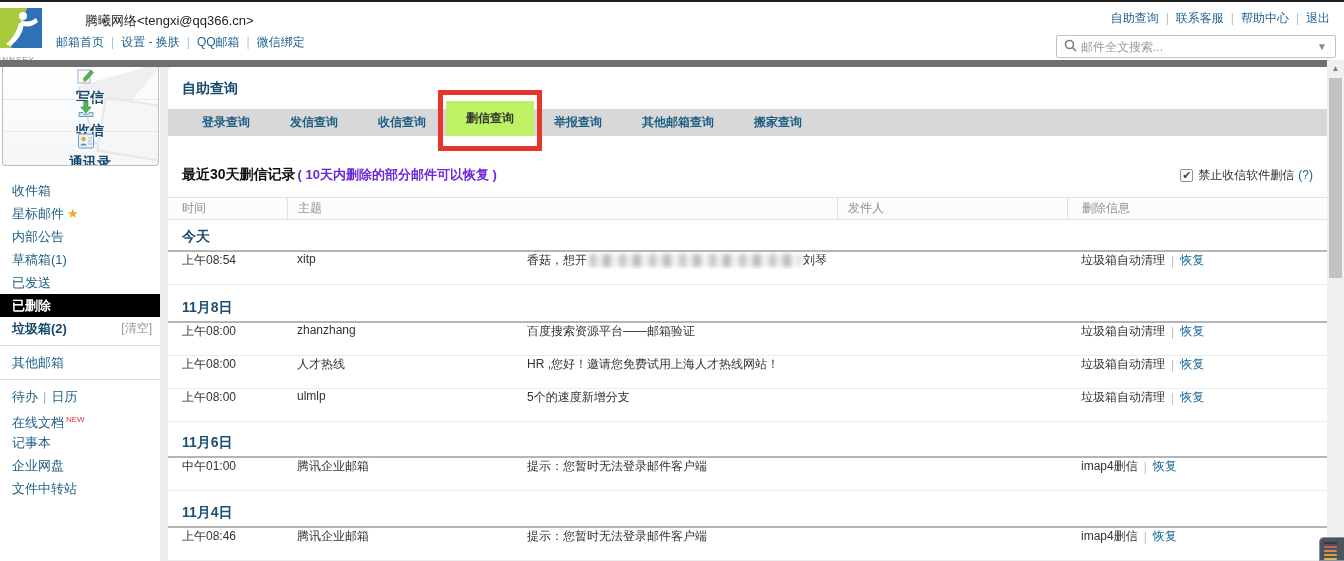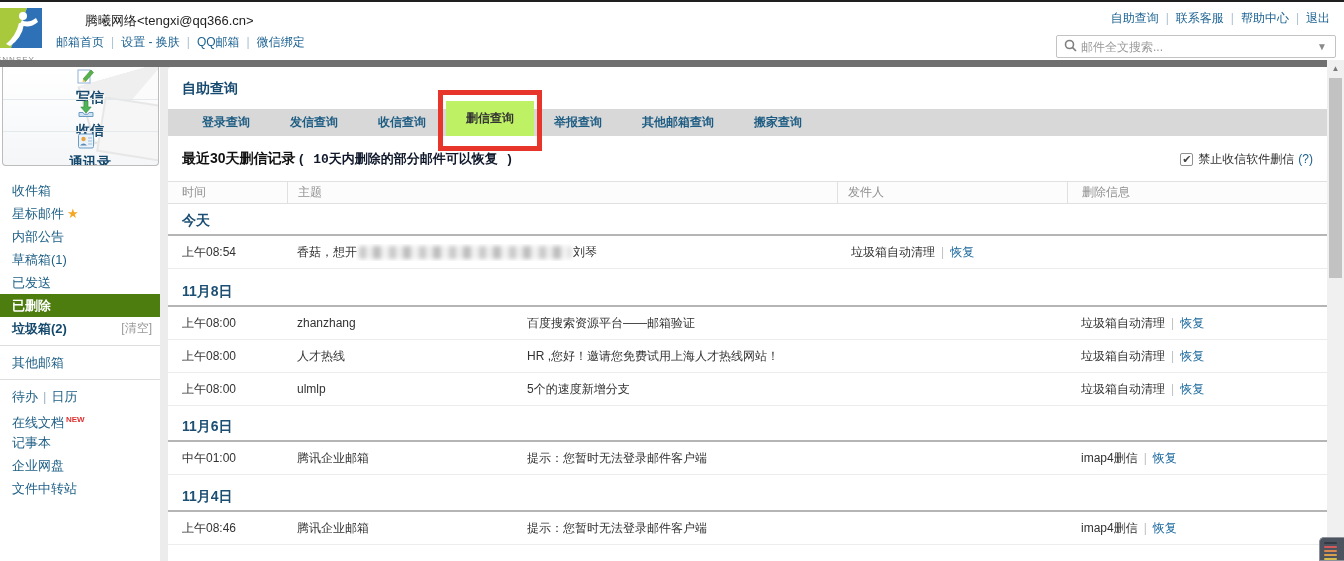--- a/index.html
+++ b/index.html
@@ -37,61 +37,61 @@
   .env::before { content:""; position:absolute; left:-2px; top:-2px; border-left:45px solid transparent;
          border-right:45px solid transparent; border-top:30px solid #efefef; }
   .env2 { position:absolute; right:-34px; top:36px; width:92px; height:56px; background:#f6f6f6;
          border:2px solid #e7e7e7; transform:rotate(9deg); }
   .c-item { position:relative; display:flex; align-items:center; height:32px; padding-left:10px; cursor:pointer;flex-direction:column; }
   .c-item + .c-item { border-top:1px solid #e4e9ec; }
   .c-item .lbl { margin-left:9px; font-size:14px; font-weight:bold; color:#16496e; }
   .folders { position:absolute; left:0; top:112px; width:160px; list-style:none; }
   .folders li { position:relative; height:23px; line-height:23px; padding-left:12px; font-size:13px;
                 color:#1d5f86; cursor:pointer; white-space:nowrap; }
-  .folders li.sel { background:#4d7c0f; color:#fff; font-weight:bold; }
+  .folders li.sel { background:#000000; color:#fff; font-weight:bold; }
   .folders li.bold { font-weight:bold; color:#14496d; }
   .folders .star { color:#f5a623; font-size:13px; margin-left:3px; }
   .folders .clear { position:absolute; right:8px; top:0; color:#999; font-weight:normal; font-size:12px; cursor:pointer; }
   .folders .divider { height:1px; padding:0; margin:5px 0 5px 0; background:#ddd; cursor:default; }
-  .folders .new { color:#e03131; font-size:8px; font-weight:bold; vertical-align:super; margin-left:2px; }
+  .folders .new { color:#e03131; font-size:8px; font-weight:normal; vertical-align:super; margin-left:2px; }
   .pipe { color:#9fb6c4; margin:0 5px; }
 
   
   .main { position:absolute; left:168px; top:67px; width:1159px; height:494px; background:#ffffff;
           border-radius:4px 0 0 0; }
   .main-title { padding:13px 14px 11px 14px; font-size:14px; font-weight:bold; color:#174a70; }
   .tabbar { display:flex; align-items:flex-end; height:27px; background:#d8d8d8; padding-left:14px; }
   .tab { height:27px; padding:0 20px; display:flex; align-items:center; font-size:12px; font-weight:bold;
          color:#1d5c82; cursor:pointer; white-space:nowrap; }
   .tab.active { height:35px; background:#bef264; color:#333; }
   .annotation { position:absolute; left:438px; top:90px; width:104px; height:61px;
                 border:5px solid #e8352c; z-index:20; pointer-events:none; }
-  .section-head { display:flex; align-items:center; margin-top:8px; height:30px; padding:0 14px; }
+  .section-head { display:flex; align-items:center; margin-top:24px; height:30px; padding:0 14px; }
   .sec-title { font-size:14px; font-weight:bold; color:#111; }
-  .sec-note { font-size:13px; font-weight:bold; color:#0f172a; margin-left:2px;font-family:Liberation Mono, monospace; }
+  .sec-note { font-size:13px; font-weight:bold; color:#6d28d9; margin-left:2px; }
   .sec-spacer { flex:1; }
   .chk-wrap { display:flex; align-items:center; font-size:12px; color:#333; }
   .chk { width:13px; height:13px; border:1px solid #919191; background:#fff; border-radius:2px;
          display:flex; align-items:center; justify-content:center; font-size:11px; color:#444;
          margin-right:5px; cursor:pointer; line-height:1; }
   .chk-help { color:#1c6292; margin-left:4px; cursor:pointer; }
 
   .thead { display:flex; align-items:center; height:23px; margin-top:7px; border-top:1px solid #e0e0e0;
            border-bottom:1px solid #e0e0e0; background:#fcfcfc; font-size:12px; color:#909090; }
   .thead .cell { height:100%; display:flex; align-items:center;text-align:center; }
   .col0 { width:119px; padding-left:14px; }
   .col1 { width:230px; padding-left:10px; }
   .col2 { width:550px; padding-left:10px; }
   .col3 { flex:1; padding-left:14px; }
   .thead .col1,.thead .col2,.thead .col3 { border-left:1px solid #e0e0e0; }
 
   .grp { display:flex; align-items:center; height:28px; padding-left:14px; font-size:14px; font-weight:bold;
          color:#1c4f73; border-bottom:2px solid #b5b5b5; }
   .mt4{margin-top:4px;} .mt10{margin-top:10px;} .mt8{margin-top:8px;} .mt9{margin-top:9px;}
-  .row { display:flex; align-items:center; height:33px; border-bottom:1px solid #ececec; font-size:12px; color:#333; }
+  .row { display:flex; align-items:flex-start; height:33px; border-bottom:1px solid #ececec; font-size:12px; color:#333; }
   .row .cell { display:flex; align-items:center; white-space:nowrap; overflow:hidden; }
   .censor { display:inline-block; width:212px; height:13px; margin:0 2px; border-radius:2px;
             background:repeating-linear-gradient(90deg,#c9c9c9 0 7px,#eeeeee 7px 14px,#bdbdbd 14px 22px,#f2f2f2 22px 30px);
             filter:blur(2px); vertical-align:middle; }
   .dpipe { color:#c0c0c0; margin:0 6px; }
   .restore { color:#1d6a9e; cursor:pointer; text-decoration:none; }
 
   
   .scrollbar { position:absolute; right:0; top:60px; width:17px; height:501px; background:#f0f0f0; }
   .sb-up { position:absolute; top:0; left:0; width:17px; height:17px; display:flex; align-items:center;
@@ -223,20 +223,21 @@
       <div class="cell col2" data-interactable="false">主题</div>
       <div class="cell col1" data-interactable="false">发件人</div>
       <div class="cell col3" data-interactable="false">删除信息</div>
     </div>
 
     <div class="grp mt4" data-interactable="false">
         <span>今天</span>
       </div>
     <div class="row" data-interactable="false">
       <div class="cell col0" data-interactable="false">上午08:54</div>
+      <div class="cell col1" data-interactable="false">xitp</div>
       <div class="cell col2" data-interactable="false">
           <span>香菇，想开</span>
           <span class="censor" data-interactable="false"></span>
           <span>刘琴</span>
         </div>
       <div class="cell col3" data-interactable="false">
           <span>垃圾箱自动清理</span>
           <span class="dpipe" data-interactable="false">|</span>
           <a class="restore" data-interactable="true">恢复</a>
         </div>

